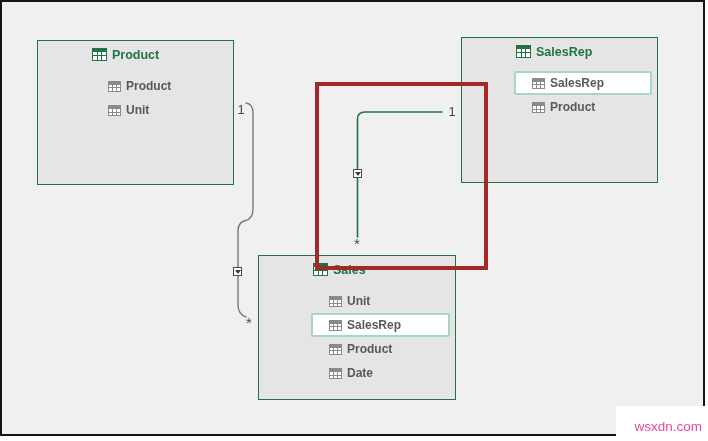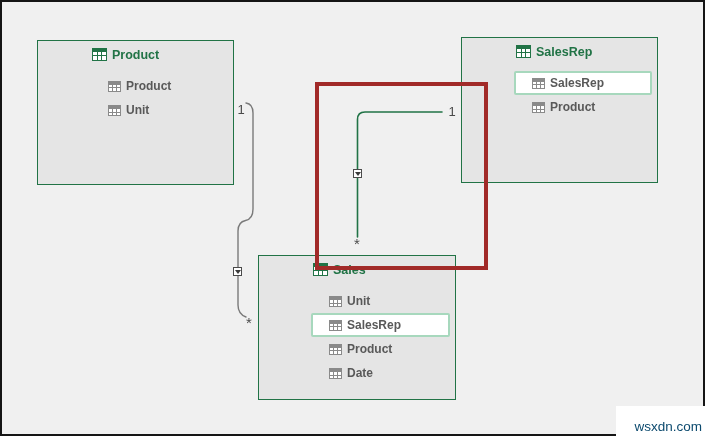--- a/index.html
+++ b/index.html
@@ -44,21 +44,21 @@
   .card-label{position:absolute;width:12px;text-align:center;font-size:13px;color:#4a4a4a;z-index:4;}
   .card-label.many{font-size:15px;line-height:13px;}
 
   
   .annotation-rect{position:absolute;left:315px;top:82px;width:173px;height:188px;
                    box-sizing:border-box;border:4px solid #a12a28;z-index:6;}
 
   
   .watermark{position:absolute;left:616px;top:406px;width:92px;height:35px;background:#ffffff;
              z-index:9;box-sizing:border-box;padding:13px 6px 0 0;text-align:right;
-             font-size:13.5px;color:#0c4a6e;}
+             font-size:13.5px;color:#ec4899;}
 
   
   #tbl-product{left:37px;top:40px;width:197px;height:145px;}
   #tbl-salesrep{left:461px;top:37px;width:197px;height:146px;}
   #tbl-sales{left:258px;top:255px;width:198px;height:145px;}
 </style>
 </head>
 <body>
 
 <div class="frame"></div>

